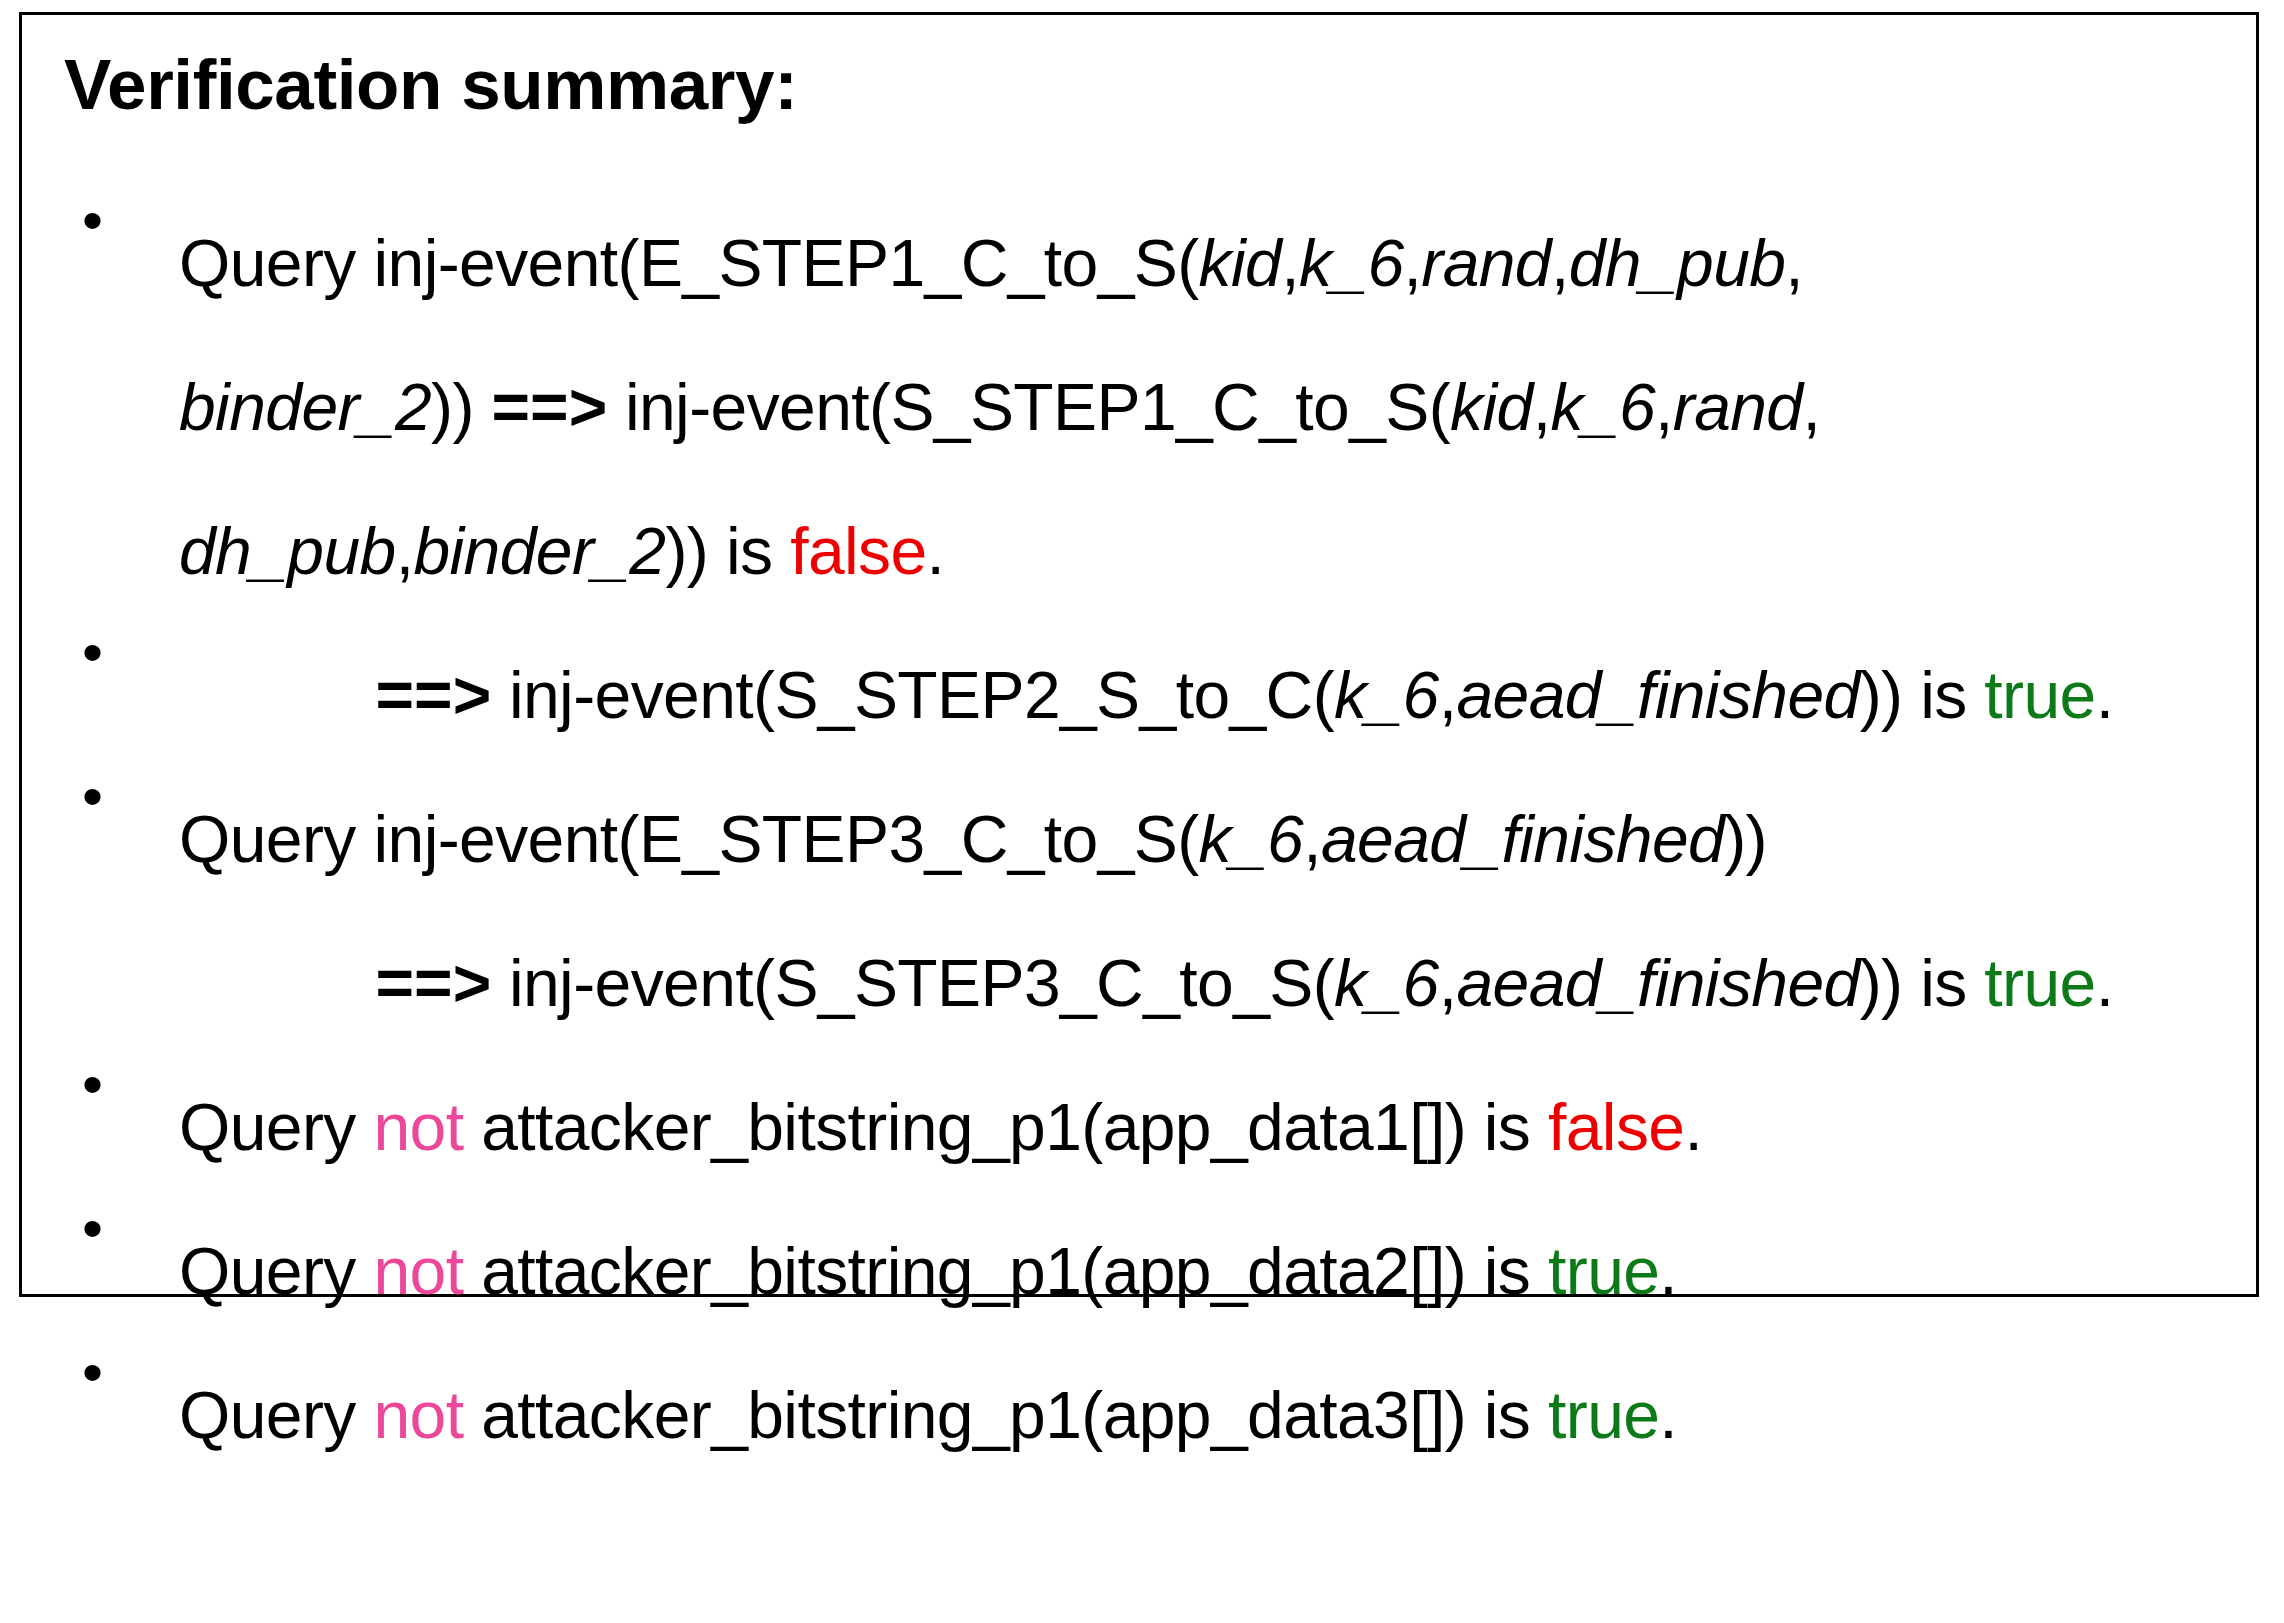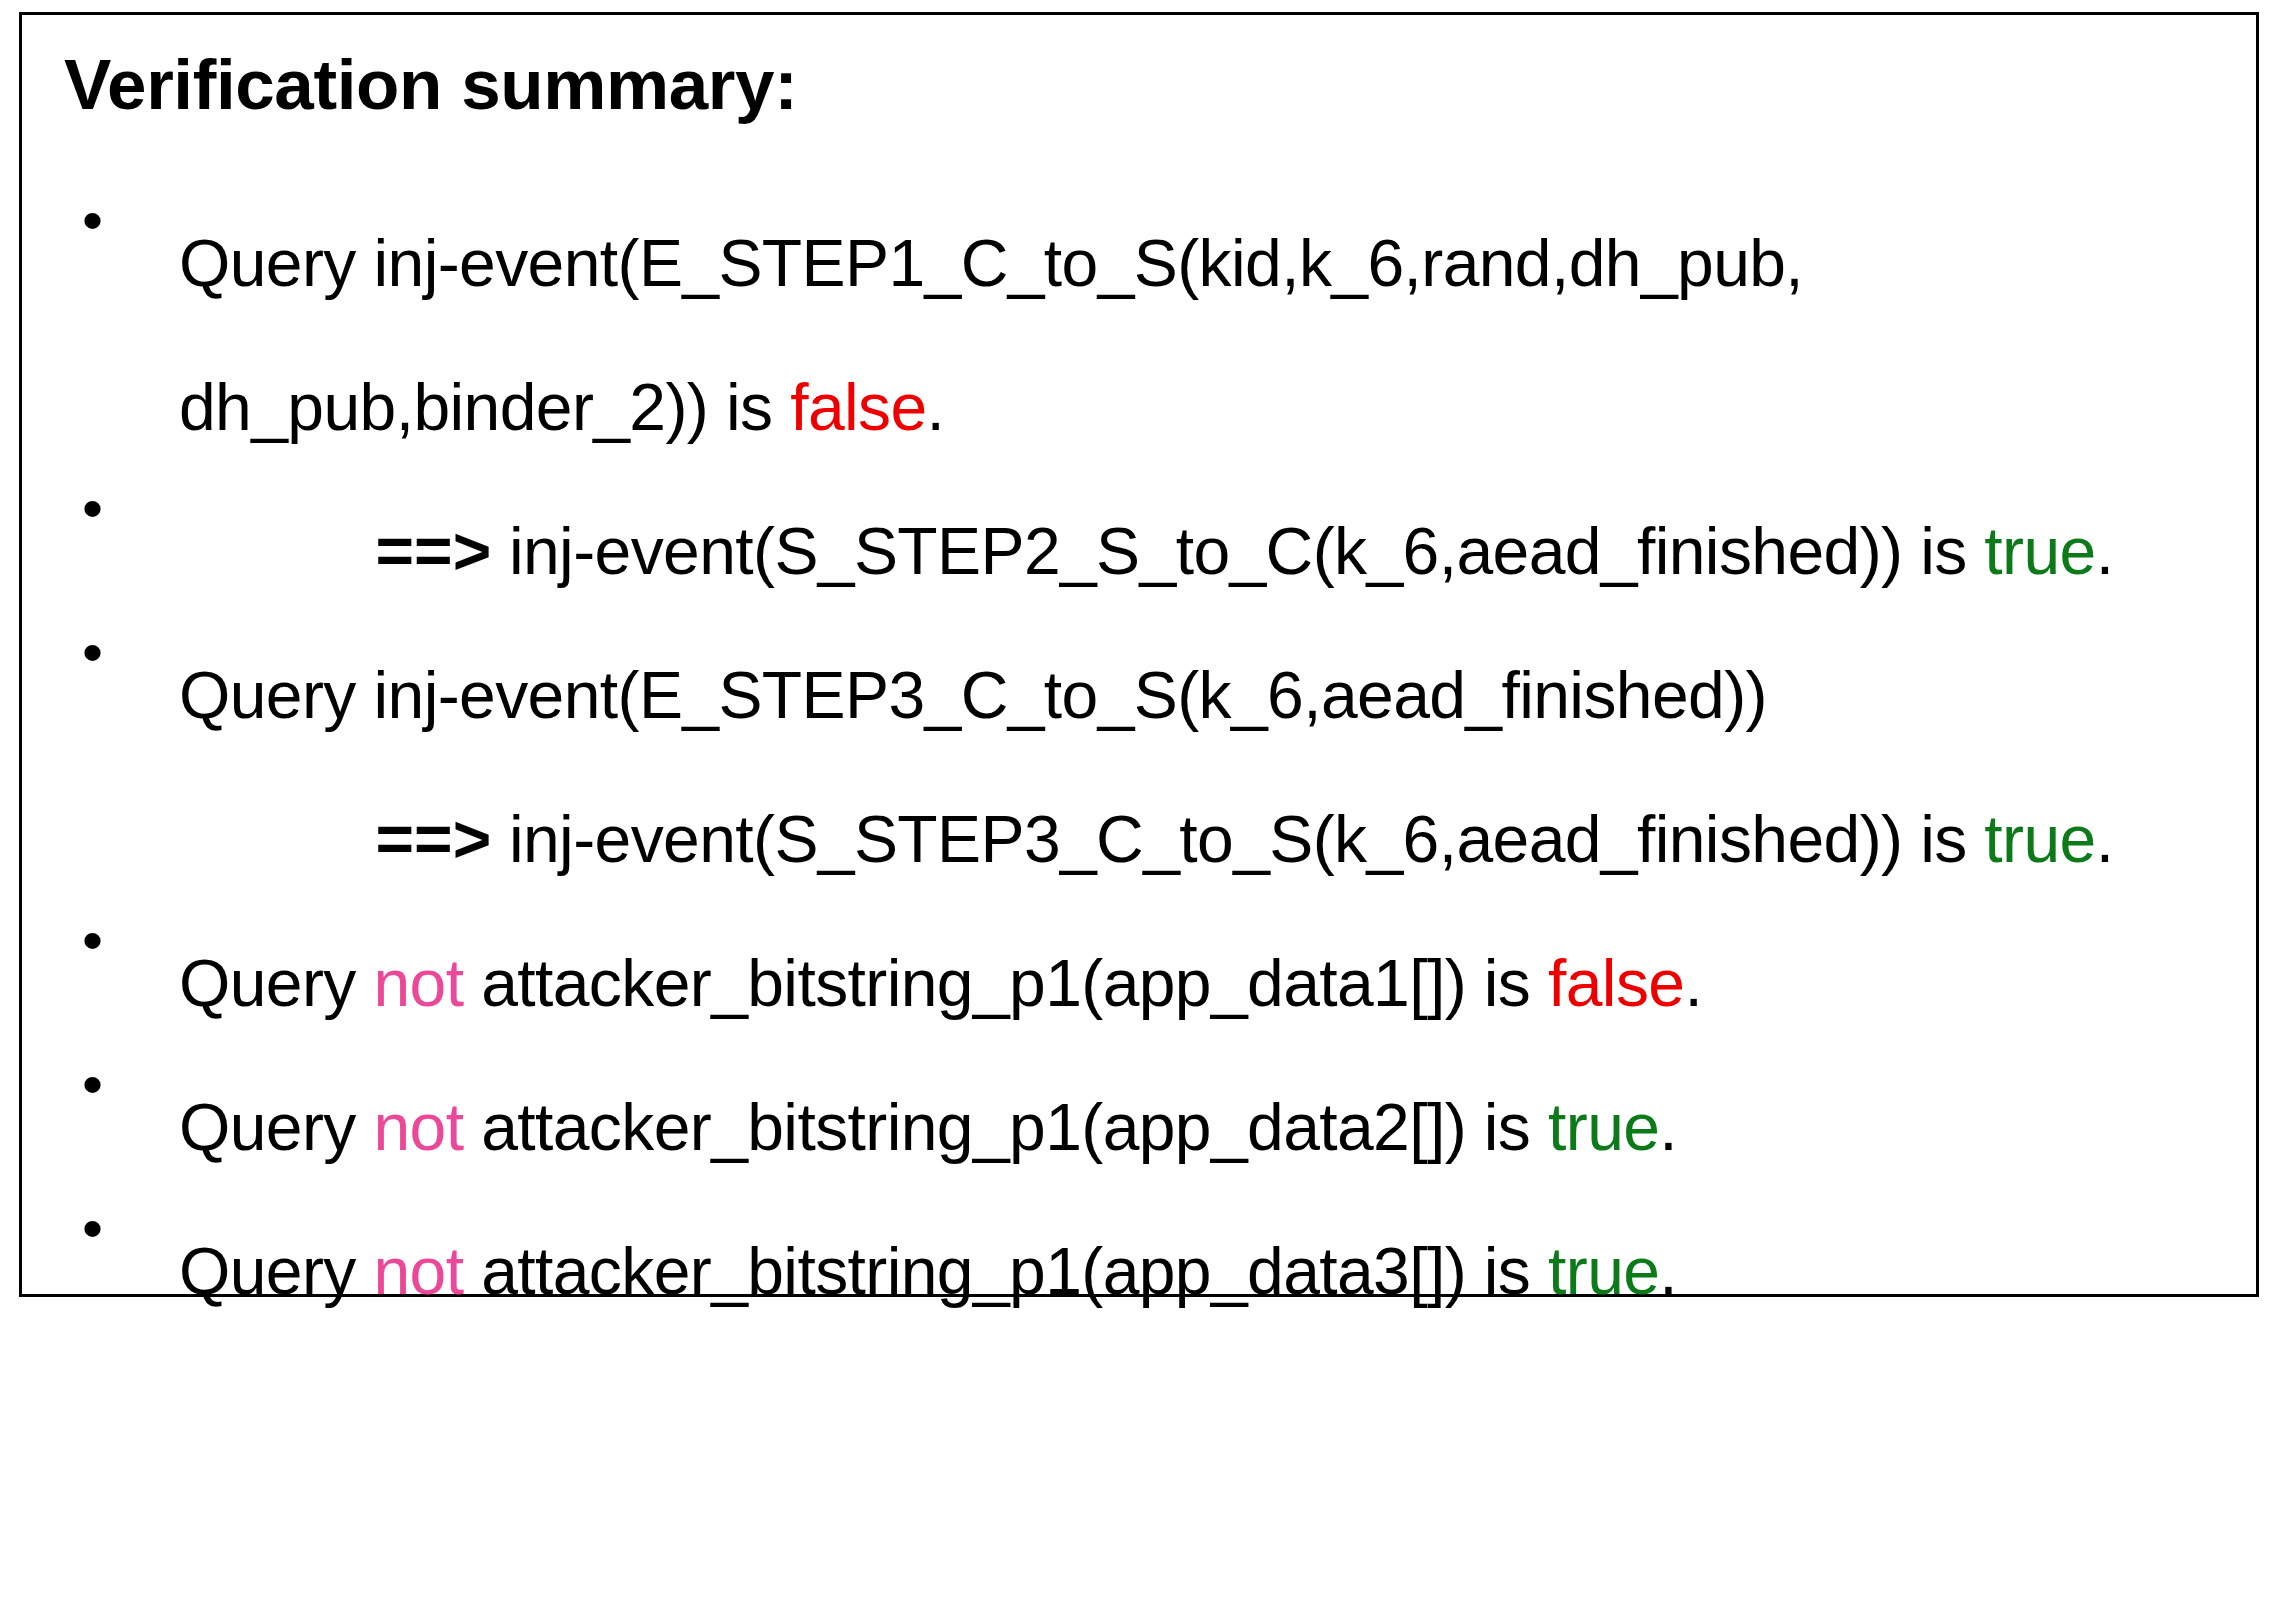--- a/index.html
+++ b/index.html
@@ -59,20 +59,21 @@
     line-height: 144px;
     color: #000000;
     white-space: nowrap;
     letter-spacing: -0.6px;
   }
   .query-line.cont {
     padding-left: 54px;
     text-align: center;
   }
   .var {
+    font-style: italic;
   }
   .arrow {
     font-weight: bold;
     letter-spacing: 0px;
   }
   .res-false {
     color: #ee0000;
     text-align: center;
   }
   .res-true {
@@ -86,20 +87,21 @@
 <body>
 
 <div id="figure-frame">
 
   <div id="summary-heading">Verification summary:</div>
 
   <div id="query-list">
       <div class="query-item">
         <span class="bullet-marker" style="top: 0px;">•</span>
         <div class="query-line"><span>Query inj-event(E_STEP1_C_to_S(</span><span class="var">kid</span><span>,</span><span class="var">k_6</span><span>,</span><span class="var">rand</span><span>,</span><span class="var">dh_pub</span><span>,</span></div>
+        <div class="query-line"><span class="var">binder_2</span><span>)) </span><span class="arrow">==&gt;</span><span> inj-event(S_STEP1_C_to_S(</span><span class="var">kid</span><span>,</span><span class="var">k_6</span><span>,</span><span class="var">rand</span><span>,</span></div>
         <div class="query-line"><span class="var">dh_pub</span><span>,</span><span class="var">binder_2</span><span>)) is </span><span class="res-false">false</span><span>.</span></div>
       </div>
       <div class="query-item">
         <span class="bullet-marker" style="top: 0px;">•</span>
         <div class="query-line cont"><span class="arrow">==&gt;</span><span> inj-event(S_STEP2_S_to_C(</span><span class="var">k_6</span><span>,</span><span class="var">aead_finished</span><span>)) is </span><span class="res-true">true</span><span>.</span></div>
       </div>
       <div class="query-item">
         <span class="bullet-marker" style="top: 0px;">•</span>
         <div class="query-line"><span>Query inj-event(E_STEP3_C_to_S(</span><span class="var">k_6</span><span>,</span><span class="var">aead_finished</span><span>))</span></div>
         <div class="query-line cont"><span class="arrow">==&gt;</span><span> inj-event(S_STEP3_C_to_S(</span><span class="var">k_6</span><span>,</span><span class="var">aead_finished</span><span>)) is </span><span class="res-true">true</span><span>.</span></div>

